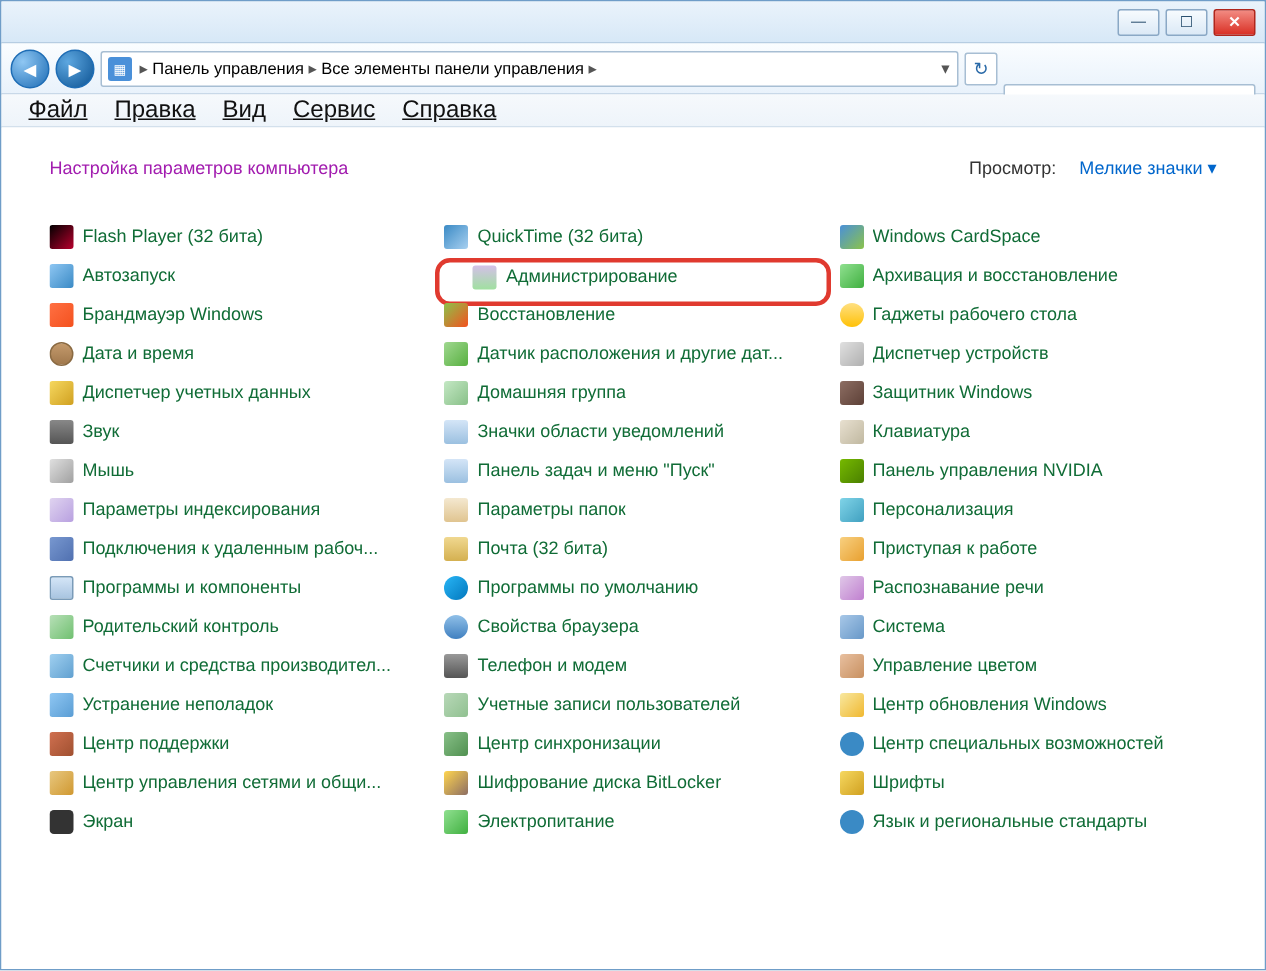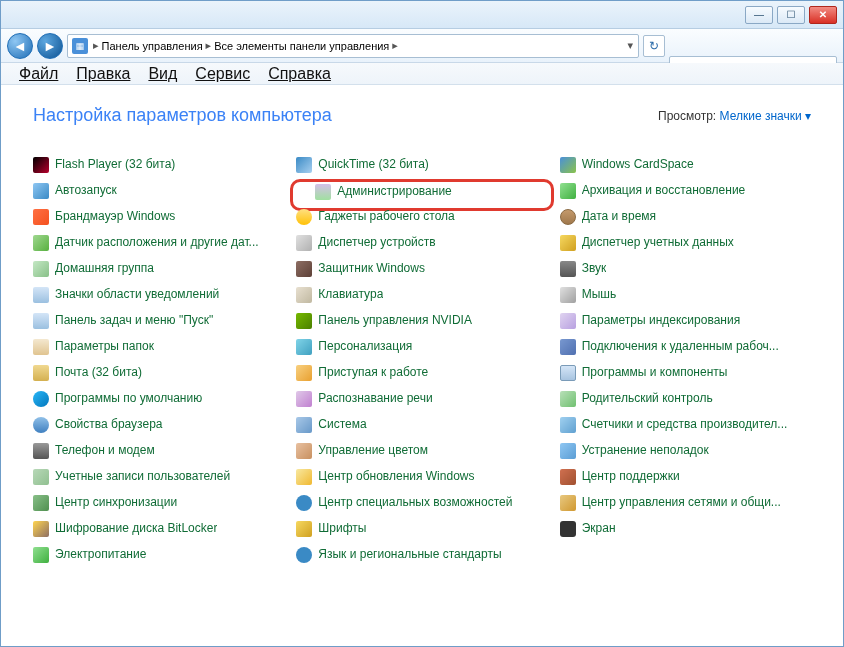--- a/index.html
+++ b/index.html
@@ -16,23 +16,23 @@
 .addr .sep { color:#555; padding:0 1px;}
 .addr-icon { width:16px; height:16px; background:#4a90d9; border-radius:2px; margin-right:4px; display:flex; align-items:center; justify-content:center; color:#fff; font-size:9px;}
 .refresh { width:22px; height:22px; border:1px solid #a7bed3; background:#fff; display:flex; align-items:center; justify-content:center; color:#2a6aa8; font-size:12px; border-radius:2px;}
 .search { width:168px; height:24px; border:1px solid #a7bed3; background:#fff; display:flex; align-items:center; padding:0 4px; border-radius:2px;margin-top:44px;}
 .search input { border:none; outline:none; flex:1; font-size:11px; font-style:italic; color:#888; background:transparent;}
 .menubar { height:22px; background:linear-gradient(#f6f9fc,#eef4fa); border-bottom:1px solid #d3e0ec; display:flex; align-items:center; padding:0 10px; gap:2px;}
 .menubar span { padding:2px 8px; font-size:16px; color:#111; cursor:default;}
 .menubar span u { text-decoration:underline;}
 .content { flex:1; background:#fff; padding:20px 32px; overflow:hidden; position:relative;}
 .heading-row { display:flex; justify-content:space-between; align-items:center; margin-bottom:30px;}
-.heading { color:#3b82f6; font-size:18px; font-weight:400;}
+.heading { color:#a21caf; font-size:12px; font-weight:400;}
 .viewby { font-size:12px; color:#333;}
-.viewby a { color:#0066cc; text-decoration:none; margin-left:0;}
+.viewby a { color:#0066cc; text-decoration:none; margin-left:12px;}
 .grid { display:grid; grid-template-columns:repeat(3,1fr); grid-auto-rows:26px; column-gap:12px; row-gap:0;}
 .item { display:flex; align-items:flex-start; gap:6px; font-size:12px; cursor:default; white-space:nowrap; overflow:hidden; text-overflow:ellipsis; padding:1px 0;}
 .item .lbl { color:#106c36; overflow:hidden; text-overflow:ellipsis;}
 .item.hl { border:3px solid #e03a2f; border-radius:10px; padding:2px 22px; margin:-3px -6px;}
 .ico { width:16px; height:16px; flex-shrink:0; border-radius:2px; display:inline-block; position:relative;}
 .i0{background:linear-gradient(135deg,#000,#b8002d);} 
 .i1{background:linear-gradient(135deg,#3a8ac5,#a8d0f0);} 
 .i2{background:linear-gradient(135deg,#4a90d9,#8bc34a);} 
 .i3{background:linear-gradient(135deg,#8fc7f3,#3a8ac5);} 
 .i4{background:linear-gradient(#c49a6c,#a0784c);border-radius:50%;border:1px solid #8a6a42;} 
@@ -151,20 +151,24 @@
       <div class="item">
           <span class="ico i18"></span>
           <span class="lbl">Архивация и восстановление</span>
         </div>
 
       <div class="item">
           <span class="ico i17"></span>
           <span class="lbl">Брандмауэр Windows</span>
         </div>
       <div class="item">
+          <span class="ico i25"></span>
+          <span class="lbl">Восстановление</span>
+        </div>
+      <div class="item">
           <span class="ico i13"></span>
           <span class="lbl">Гаджеты рабочего стола</span>
         </div>
 
       <div class="item">
           <span class="ico i4"></span>
           <span class="lbl">Дата и время</span>
         </div>
       <div class="item">
           <span class="ico i37"></span>

